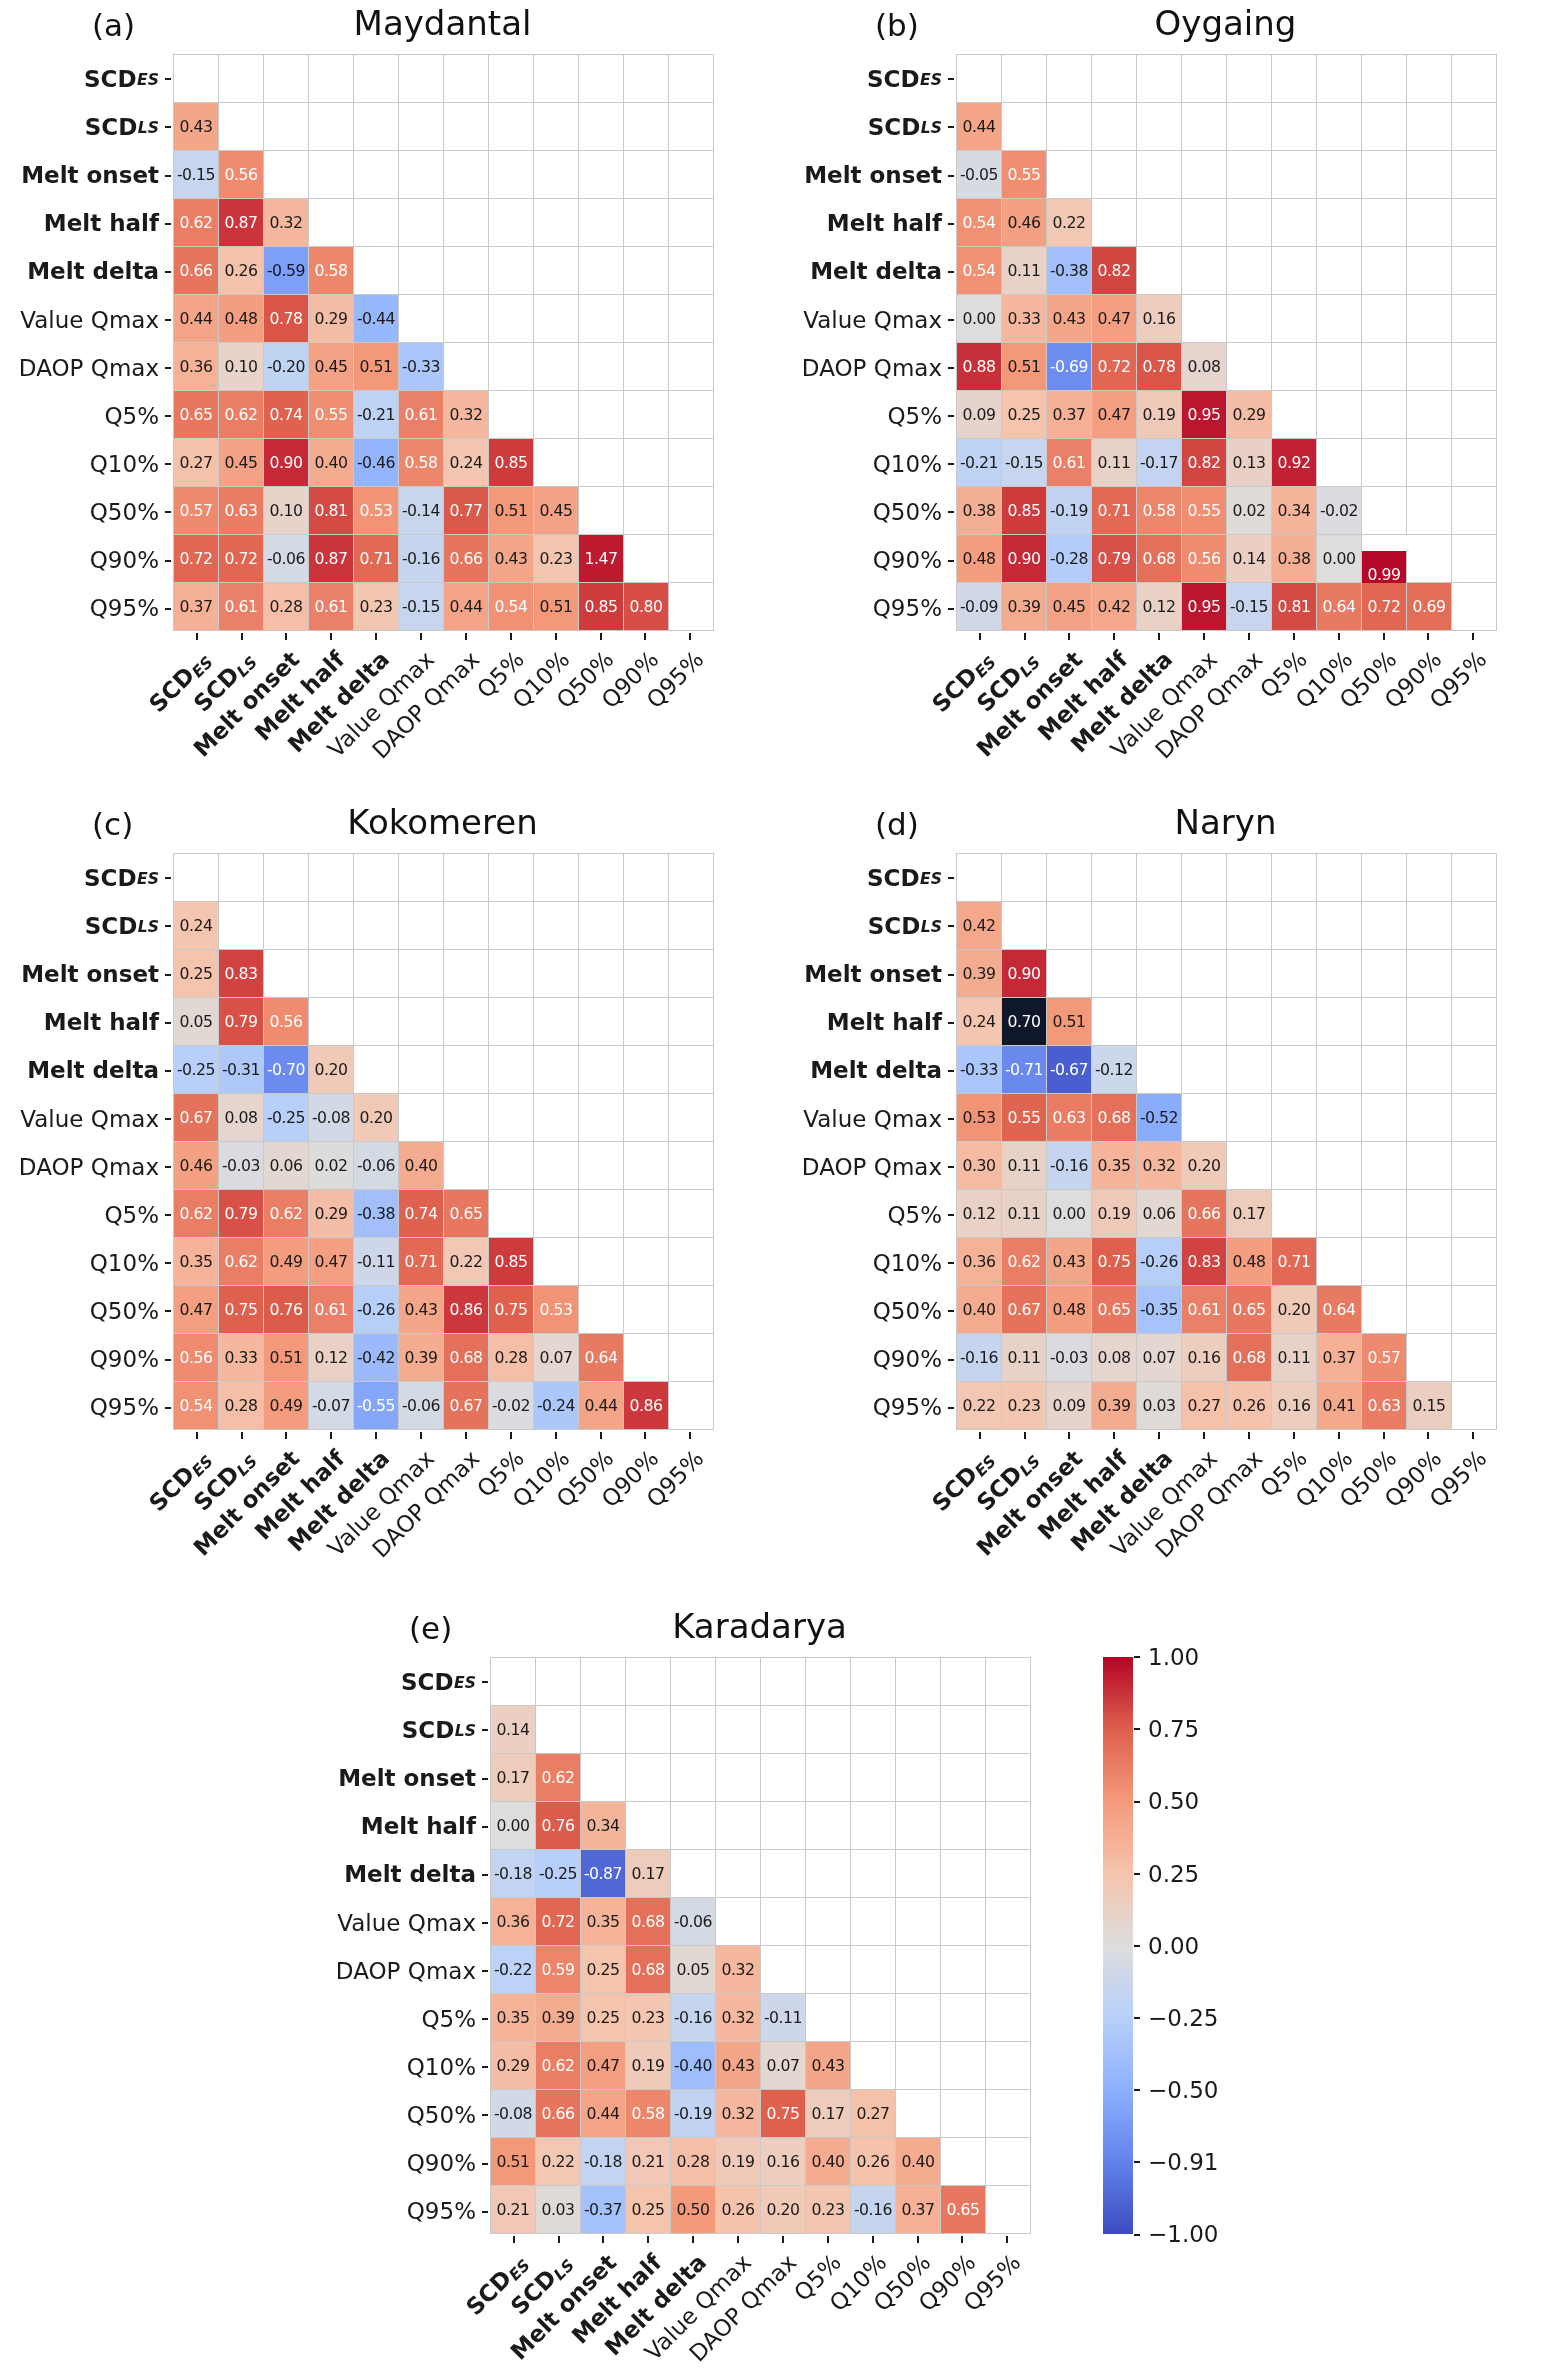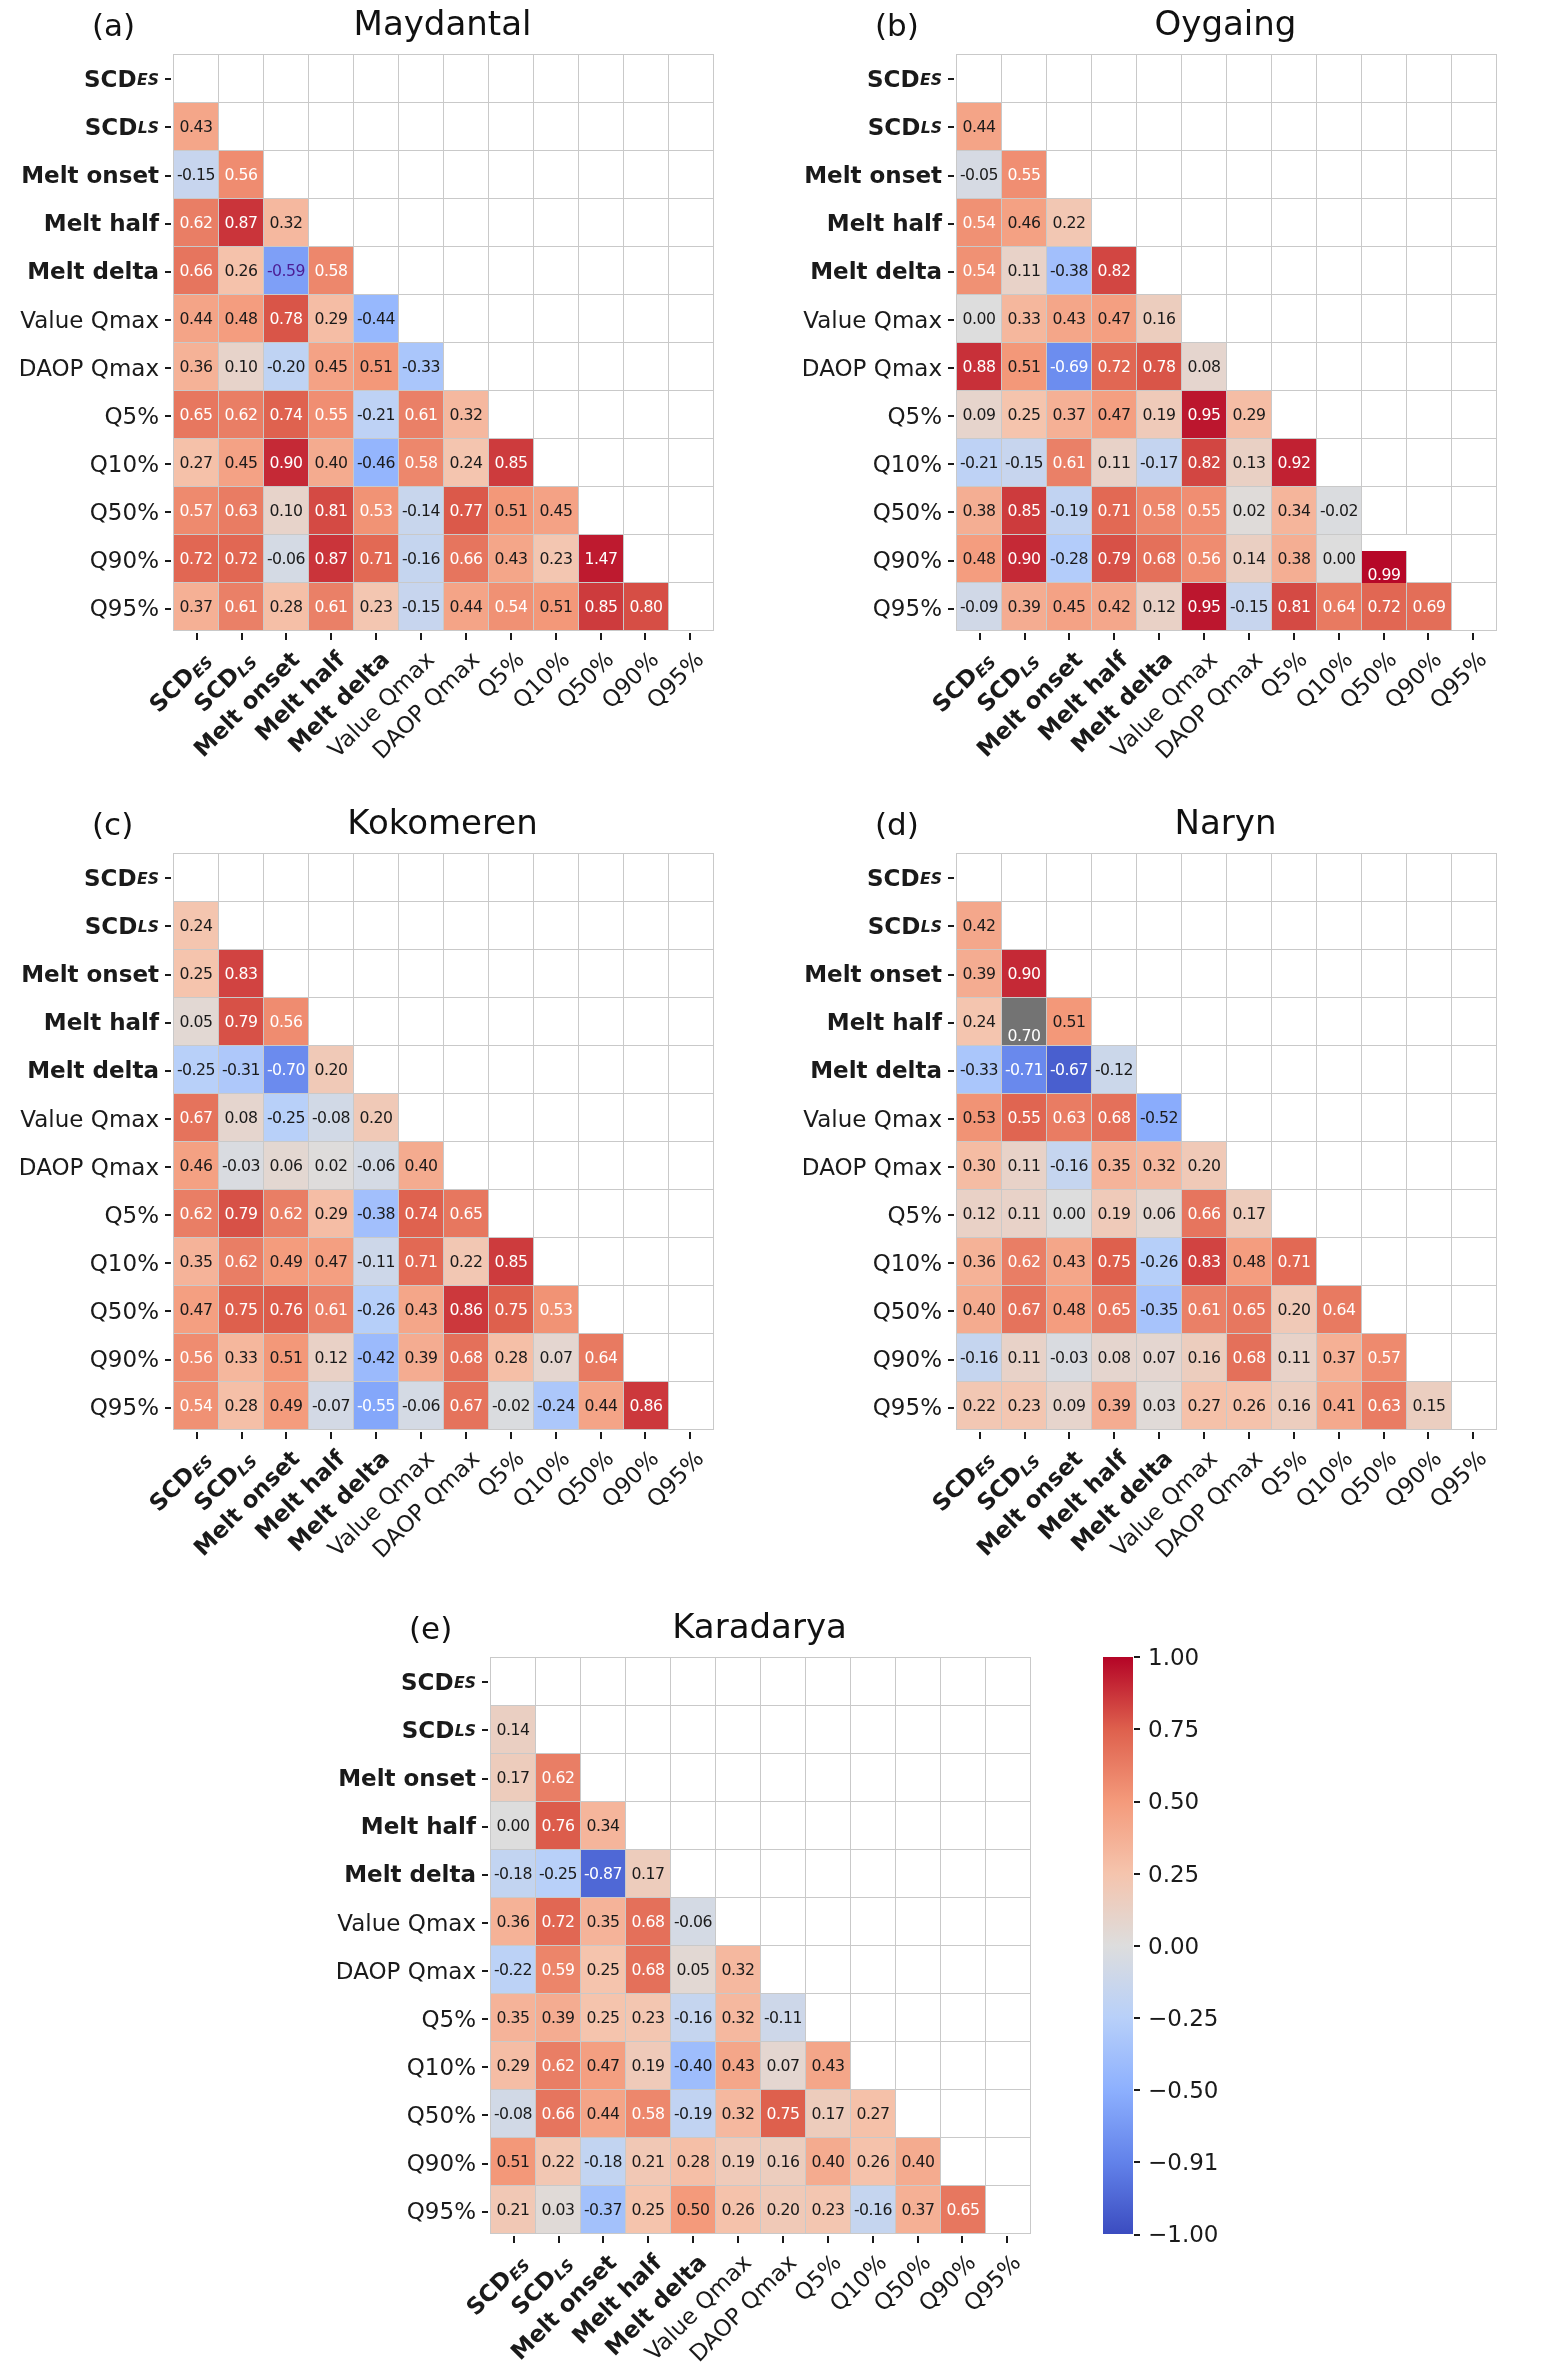--- a/index.html
+++ b/index.html
@@ -106,21 +106,21 @@
         <div class="cell"></div>
         <div class="cell"></div>
         <div class="cell"></div>
         <div class="cell" style="background: rgb(230, 117, 94);">
           <span style="color: rgb(255, 255, 255);">0.66</span>
         </div>
         <div class="cell" style="background: rgb(245, 194, 171);">
           <span style="color: rgb(26, 26, 26);">0.26</span>
         </div>
         <div class="cell" style="background: rgb(126, 159, 247);">
-          <span style="color: #4c1d95;">-0.59</span>
+          <span style="color: #0f172a;">-0.59</span>
         </div>
         <div class="cell" style="background: rgb(237, 135, 108);">
           <span style="color: rgb(255, 255, 255);">0.58</span>
         </div>
         <div class="cell"></div>
         <div class="cell"></div>
         <div class="cell"></div>
         <div class="cell"></div>
         <div class="cell"></div>
         <div class="cell"></div>
@@ -1161,21 +1161,21 @@
         <div class="cell"></div>
         <div class="cell"></div>
         <div class="cell"></div>
         <div class="cell"></div>
         <div class="cell"></div>
         <div class="cell"></div>
         <div class="cell"></div>
         <div class="cell" style="background: rgb(244, 197, 175);">
           <span style="color: rgb(26, 26, 26);">0.24</span>
         </div>
-        <div class="cell" style="background: #737373; align-items: flex-end;">
+        <div class="cell" style="background: #0f172a;">
           <span style="color: rgb(255, 255, 255);">0.70</span>
         </div>
         <div class="cell" style="background: rgb(243, 152, 121);">
           <span style="color: rgb(26, 26, 26);">0.51</span>
         </div>
         <div class="cell"></div>
         <div class="cell"></div>
         <div class="cell"></div>
         <div class="cell"></div>
         <div class="cell"></div>

